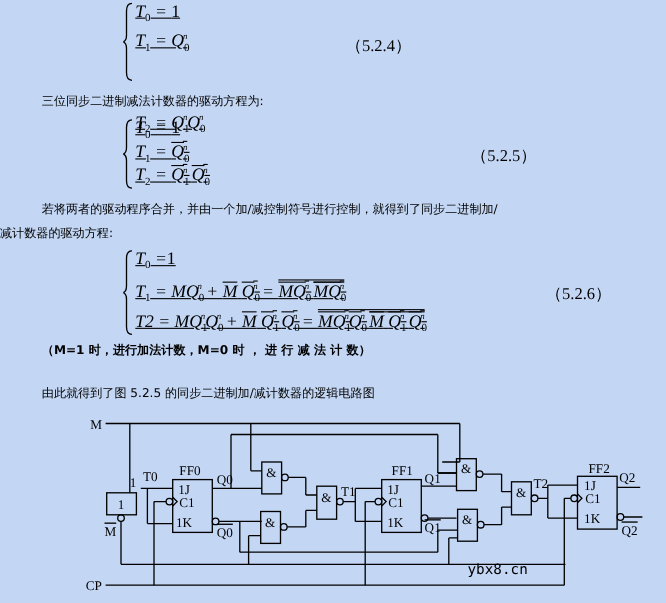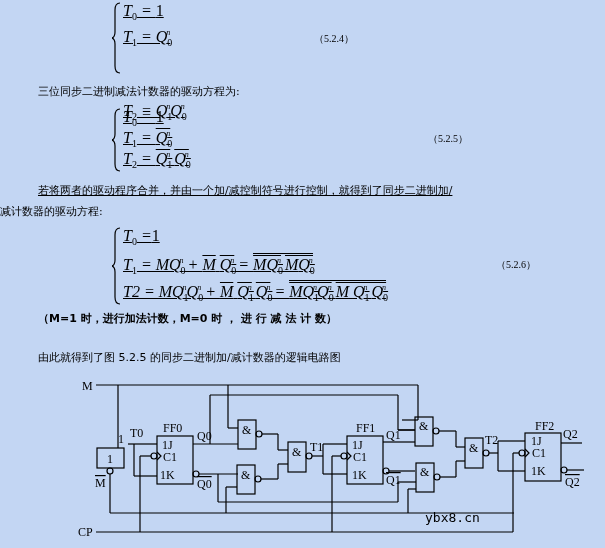--- a/index.html
+++ b/index.html
@@ -6,21 +6,21 @@
   body {
     width: 605px; height: 548px; overflow: hidden;
     background: #c3d6f3;
     font-family: "DejaVu Serif", serif;
     color: #000;
     position: relative;
   }
   .abs { position: absolute; }
   .eqblock { position: absolute; font-family: "Liberation Serif", serif; font-style: italic; font-size: 16px; }
   .eqline { position: absolute; white-space: nowrap; text-decoration: underline; }
-  .eqnum { position: absolute; font-family: "Liberation Serif", serif; font-size: 10px; font-style: normal; }
+  .eqnum { position: absolute; font-family: "Liberation Serif", serif; font-size: 15px; font-style: normal; }
   .cn { position: absolute; font-family: "DejaVu Sans", sans-serif; font-size: 11px; white-space: nowrap; }
   .sub { font-size: 10px; vertical-align: -4px; font-style: normal; }
   .sup { font-size: 8px; vertical-align: 7px; margin-left: -6px; }
   .ov { text-decoration: overline; }
   svg text { font-family: "Liberation Serif", serif; }
   .wm { font-family: "DejaVu Sans Mono", monospace; }
 </style>
 </head>
 <body>
 
@@ -39,21 +39,21 @@
 <div class="eqblock" style="left:112px;top:106px;width:300px;height:70px;">
   <svg class="abs" style="left:0;top:2px" width="10" height="64">
     <path d="M8 1 Q3 1 3 8 L3 26 Q3 31 0 32 Q3 33 3 38 L3 56 Q3 63 8 63" fill="none" stroke="#000" stroke-width="1.2"></path>
   </svg>
   <div class="eqline" style="left:11px;top:2px;">T<span class="sub">0</span> = <span style="font-style:normal">1</span></div>
   <div class="eqline" style="left:11px;top:23px;">T<span class="sub">1</span> = <span class="ov">Q<span class="sub">0</span><span class="sup">n</span></span></div>
   <div class="eqline" style="left:11px;top:44px;">T<span class="sub">2</span> = <span class="ov">Q<span class="sub">1</span><span class="sup">n</span></span> <span class="ov">Q<span class="sub">0</span><span class="sup">n</span></span></div>
 </div>
 <div class="eqnum" style="left:384px;top:132px;margin-left:44px;">（5.2.5）</div>
 
-<div class="cn" style="left:38px;top:183px;text-decoration:underline;">若将两者的驱动程序合并，并由一个加/减控制符号进行控制，就得到了同步二进制加/</div>
+<div class="cn" style="left:38px;top:183px;">若将两者的驱动程序合并，并由一个加/减控制符号进行控制，就得到了同步二进制加/</div>
 <div class="cn" style="left:0px;top:204px;">减计数器的驱动方程:</div>
 
 <div class="eqblock" style="left:112px;top:225px;width:320px;height:82px;">
   <svg class="abs" style="left:0;top:2px" width="10" height="78">
     <path d="M8 1 Q3 1 3 8 L3 33 Q3 38 0 39 Q3 40 3 45 L3 70 Q3 77 8 77" fill="none" stroke="#000" stroke-width="1.2"></path>
   </svg>
   <div class="eqline" style="left:11px;top:2px;">T<span class="sub">0</span> =<span style="font-style:normal">1</span></div>
   <div class="eqline" style="left:11px;top:31px;">T<span class="sub">1</span> = MQ<span class="sub">0</span><span class="sup">n</span> + <span class="ov">M</span> <span class="ov">Q<span class="sub">0</span><span class="sup">n</span></span> = <span style="border-top:1px solid #000;padding-top:2px;"><span class="ov">MQ<span class="sub">0</span><span class="sup">n</span></span> <span style="border-top:1px solid #000;"><span class="ov">M</span></span><span style="border-top:1px solid #000;"><span class="ov">Q<span class="sub">0</span><span class="sup">n</span></span></span></span></div>
   <div class="eqline" style="left:11px;top:58px;">T2 = MQ<span class="sub">1</span><span class="sup">n</span>Q<span class="sub">0</span><span class="sup">n</span> + <span class="ov">M</span> <span class="ov">Q<span class="sub">1</span><span class="sup">n</span></span> <span class="ov">Q<span class="sub">0</span><span class="sup">n</span></span> = <span style="border-top:1px solid #000;padding-top:2px;"><span class="ov">MQ<span class="sub">1</span><span class="sup">n</span>Q<span class="sub">0</span><span class="sup">n</span></span> <span style="border-top:1px solid #000;"><span class="ov">M</span> <span class="ov">Q<span class="sub">1</span><span class="sup">n</span></span> <span class="ov">Q<span class="sub">0</span><span class="sup">n</span></span></span></span></div>
 </div>

